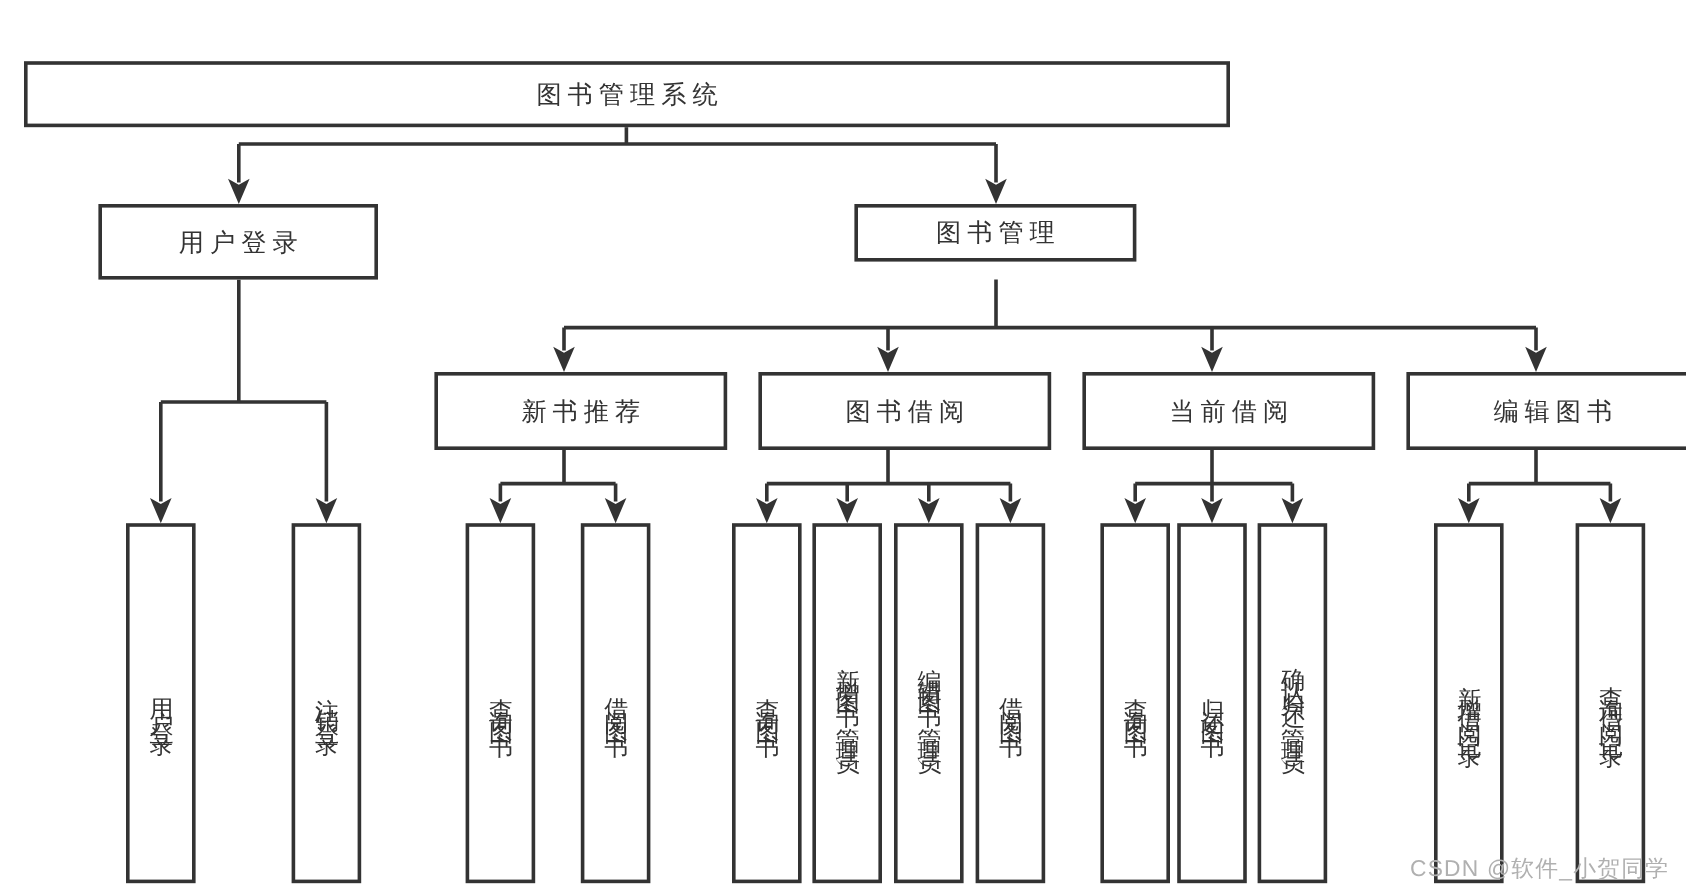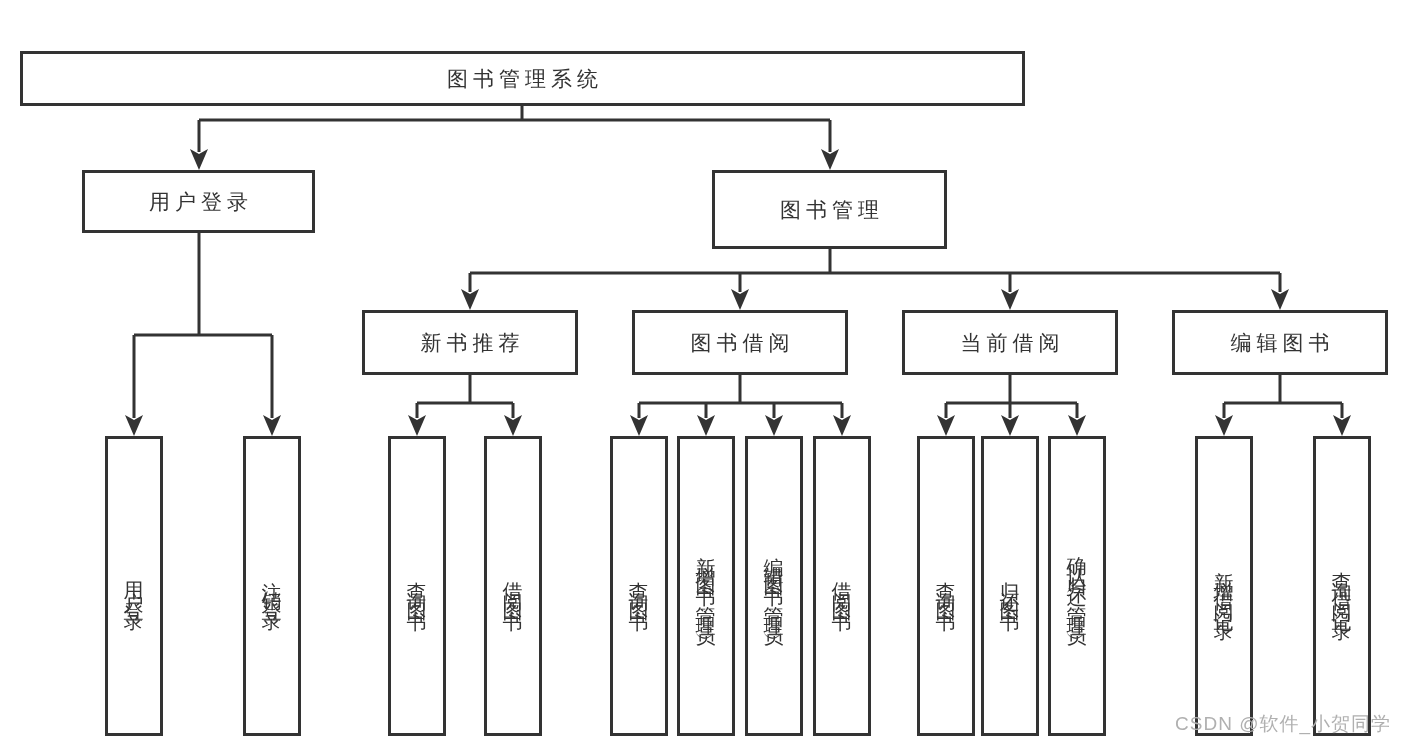--- a/index.html
+++ b/index.html
@@ -15,22 +15,22 @@
   }
   .vbox{
     position:absolute;top:436px;width:58px;height:300px;
     border:3px solid #333;background:#fff;
     display:flex;align-items:center;justify-content:center;
     writing-mode:vertical-rl;text-orientation:mixed;
     font-size:20px;letter-spacing:10px;color:#333;line-height:1;
   }
   .root{left:20px;top:13px;width:1005px;height:55px;margin-top:38px;}
   .l2a{left:82px;top:170px;width:233px;height:63px;}
-  .l2b{left:712px;top:170px;width:235px;height:79px;}
-  .l3{top:310px;width:216px;height:65px;}
+  .l2b{left:712px;top:170px;width:235px;height:48px;}
+  .l3{top:310px;width:244px;height:65px;}
   .l3a{left:362px;} .l3b{left:632px;} .l3c{left:902px;} .l3d{left:1172px;}
   svg.wires{position:absolute;left:0;top:0;}
   .watermark{
     position:absolute;top:711px;right:14px;
     font-size:19px;color:#b0b0b0;letter-spacing:1px;white-space:nowrap;
   }
 </style>
 </head>
 <body>
 

